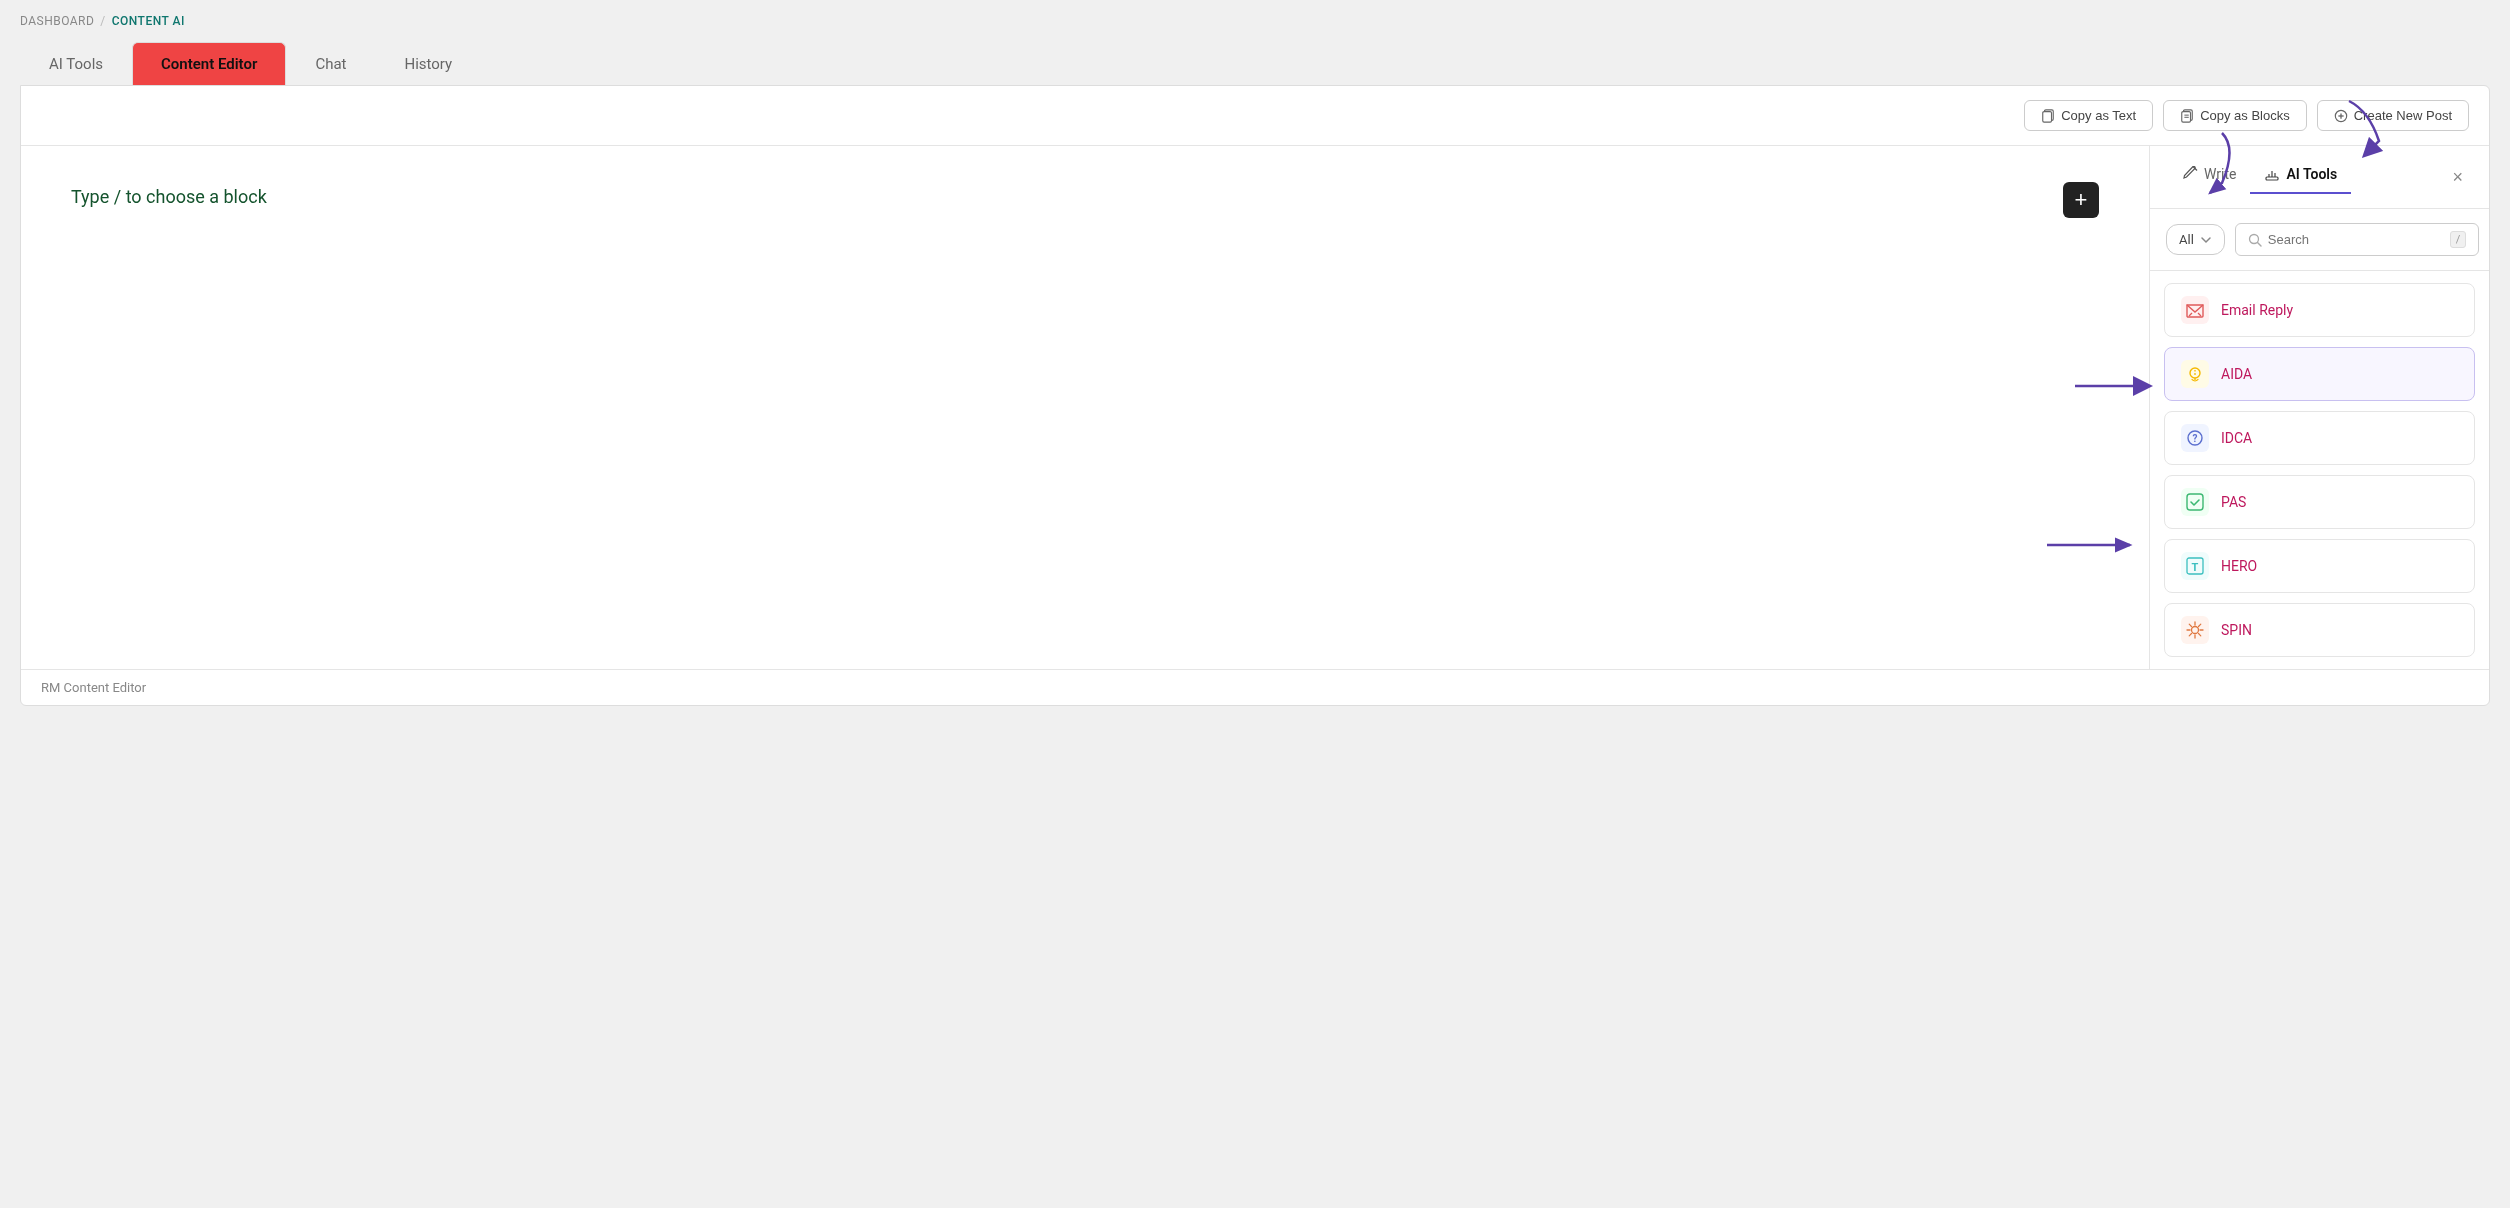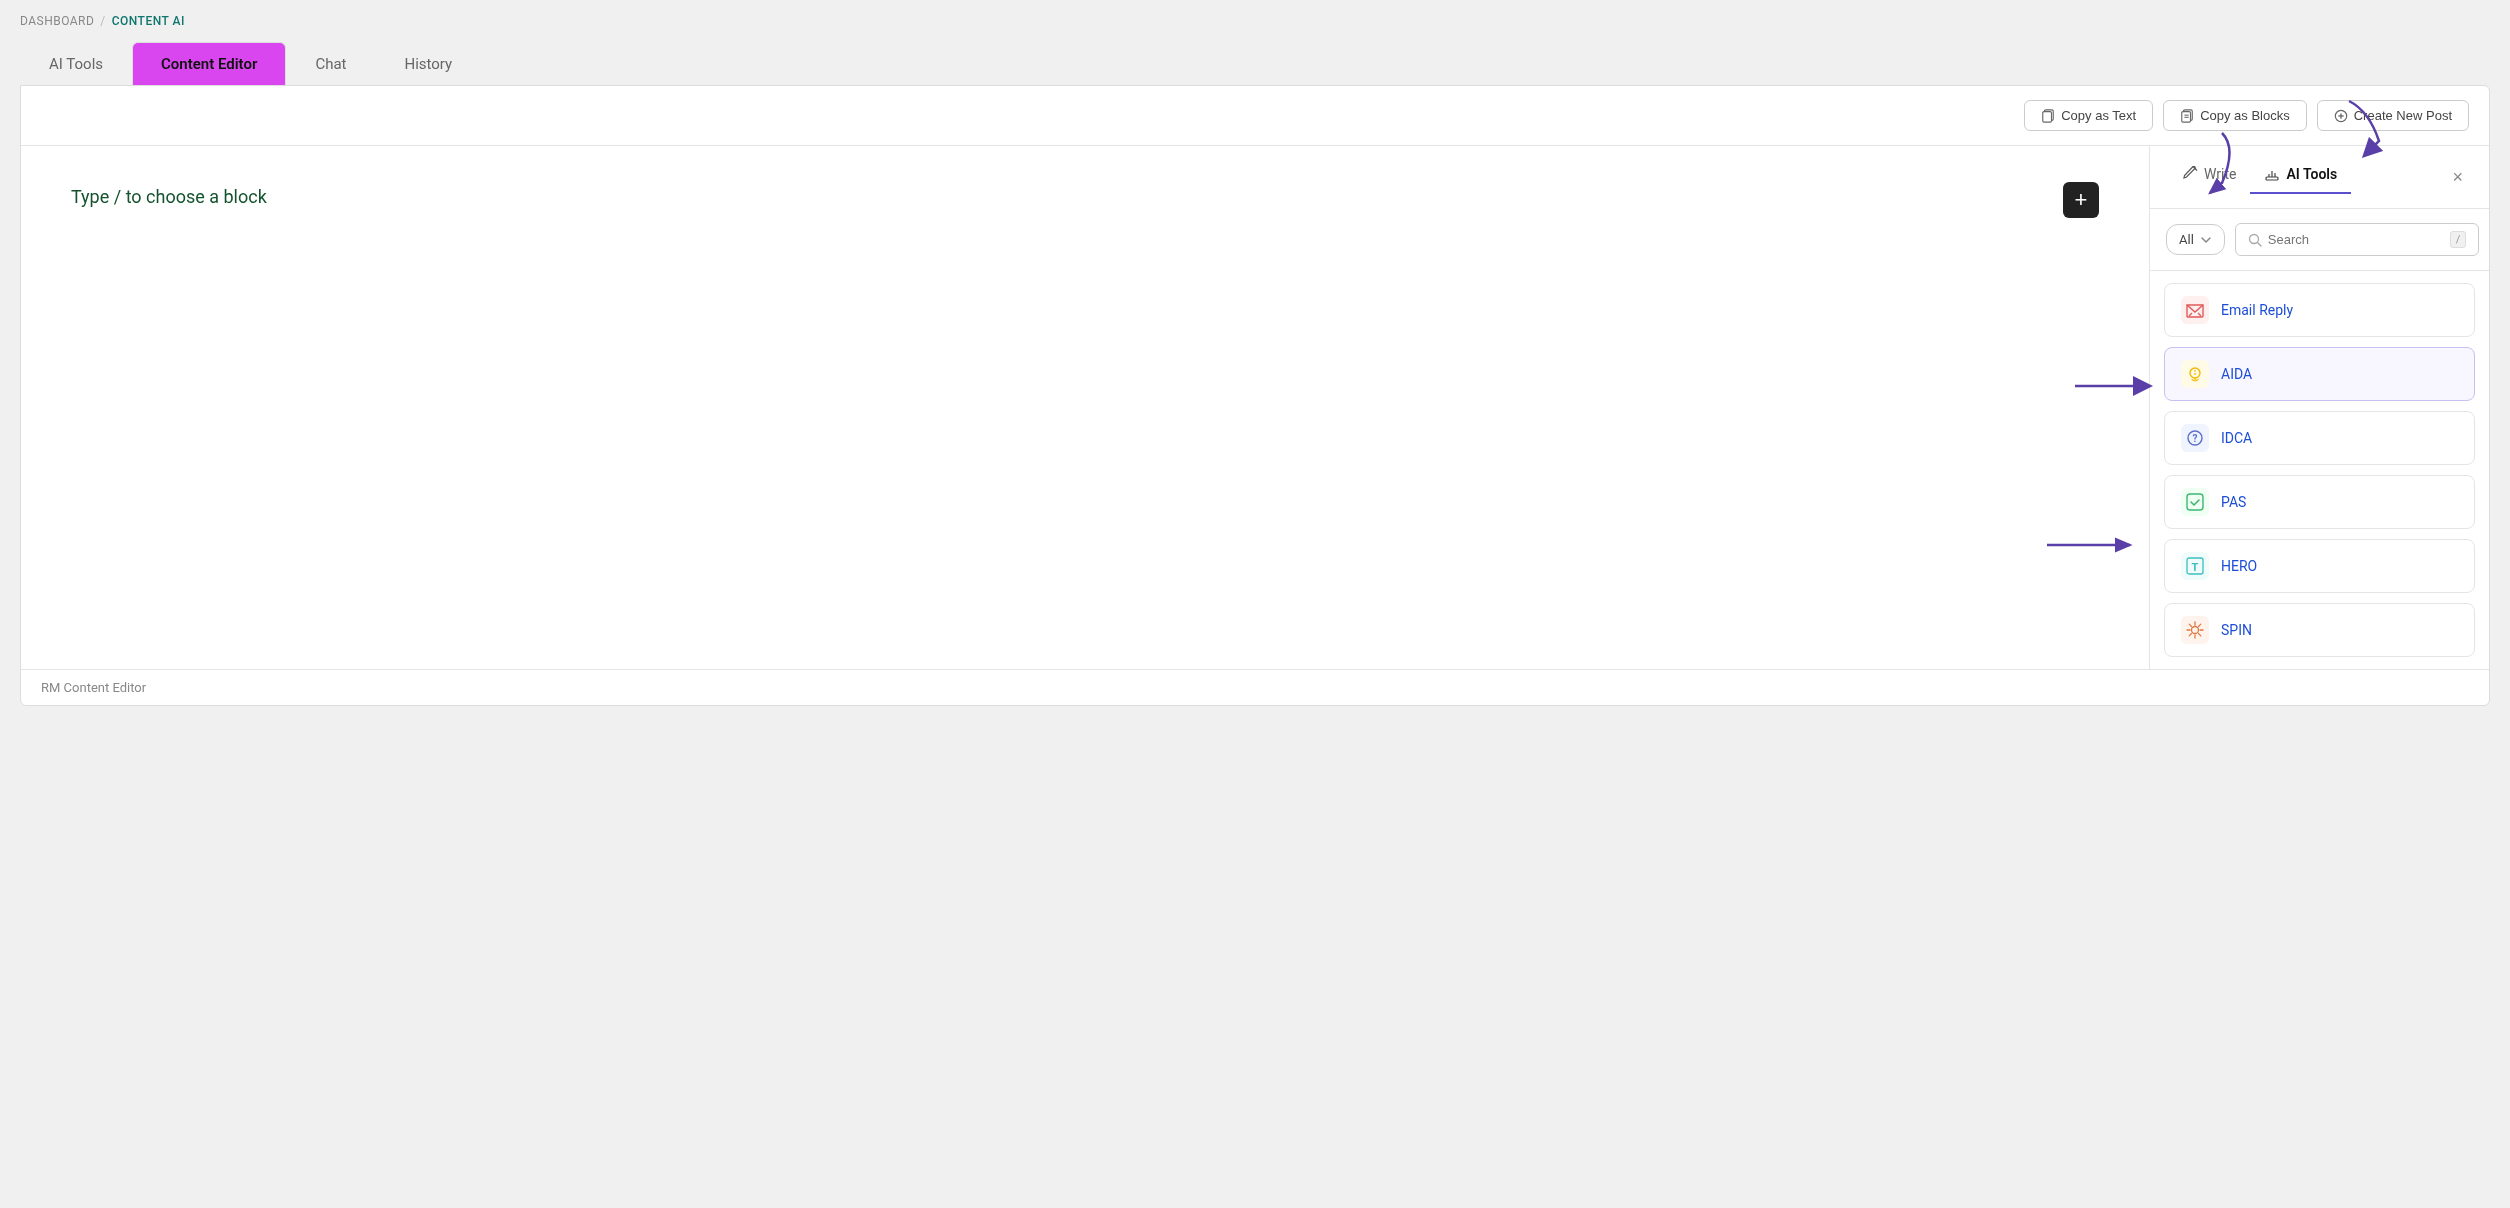--- a/index.html
+++ b/index.html
@@ -37,21 +37,21 @@
       color: #666;
       cursor: pointer;
       border: 1px solid transparent;
       border-bottom: none;
       border-radius: 6px 6px 0 0;
       background: transparent;
       user-select: none;
       position: relative;
     }
     .tab.active {
-      background: #d946ef;
+      background: #ef4444;
       color: #111;
       font-weight: 600;
       border-color: #ddd;
       border-bottom-color: #fff;
     }
 
     
     .main-container {
       margin: 0 20px 16px 20px;
       background: #fff;
@@ -231,21 +231,21 @@
     }
     .tool-item {
       display: flex;
       align-items: center;
       gap: 12px;
       padding: 12px 16px;
       border: 1px solid #e5e5e5;
       border-radius: 8px;
       cursor: pointer;
       font-size: 14px;
-      color: #1d4ed8;
+      color: #be185d;
       background: #fff;
       transition: background 0.12s;
     }
     .tool-item.highlighted {
       border-color: #c8c0f0;
       background: #f8f6ff;
     }
     .tool-icon {
       width: 28px;
       height: 28px;

